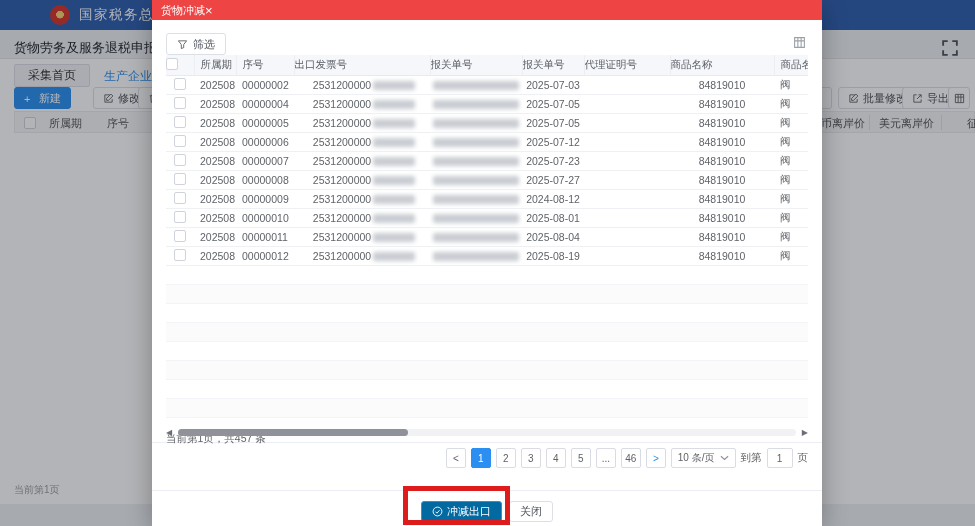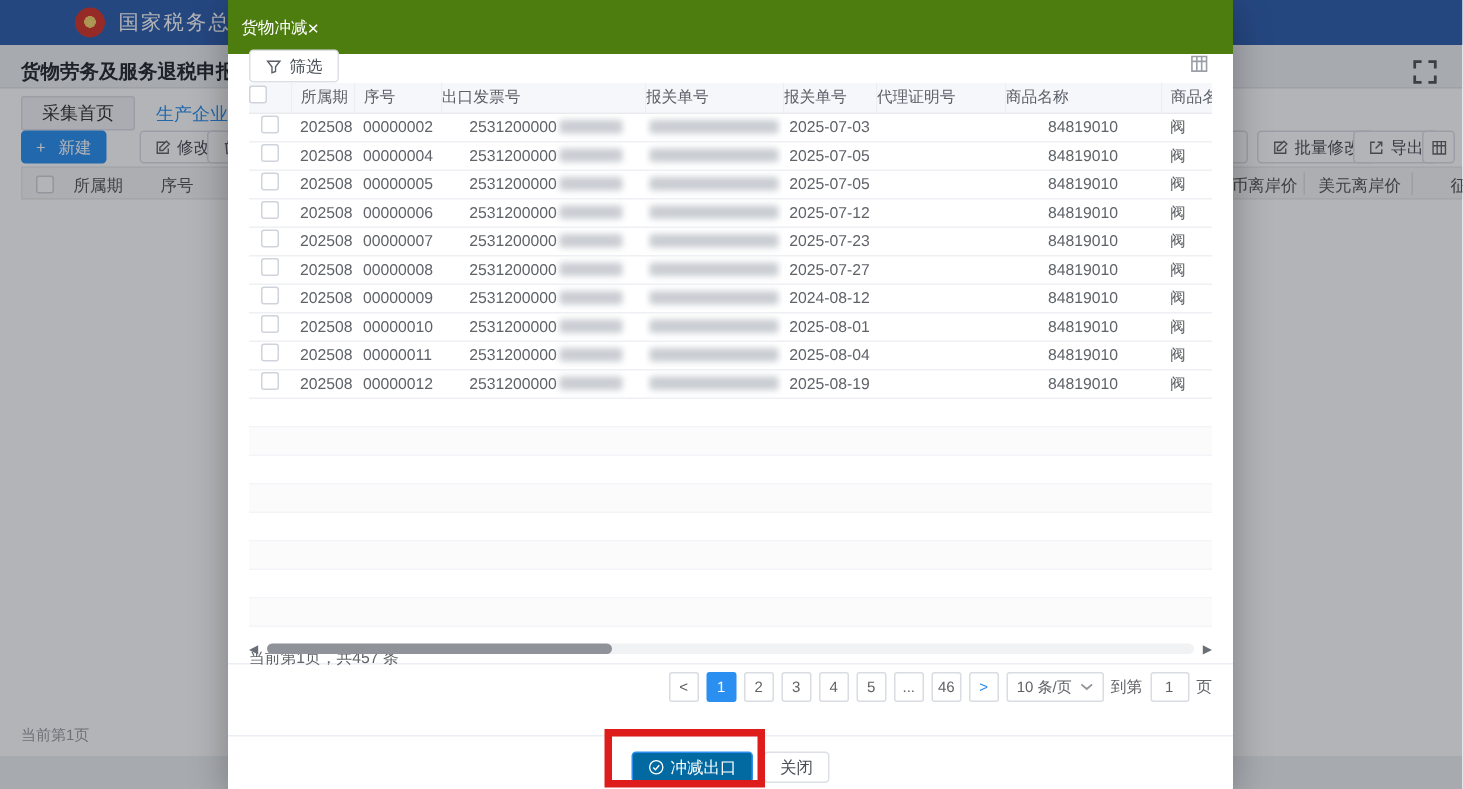--- a/index.html
+++ b/index.html
@@ -3,41 +3,41 @@
 <meta charset="utf-8">
 <style>
 *{margin:0;padding:0;box-sizing:border-box}
 html,body{width:975px;height:526px;overflow:hidden}
 body{position:relative;font-family:"Liberation Sans","DejaVu Sans",sans-serif;background:#eef0f3;font-size:12px}
 
 
 .bg-header{position:absolute;left:0;top:0;width:975px;height:30px;background:#2e5fae;display:flex;align-items:center;padding-left:50px;gap:9px;z-index:1}
 .emblem{width:20px;height:20px;border-radius:50%;background:radial-gradient(circle at 50% 48%, #f3d06a 0 26%, #d5342c 28% 100%);display:flex;align-items:center;justify-content:center;color:#f7d774;font-size:9px;line-height:1;flex:0 0 auto}
 .brand{color:#fff;font-size:13.5px;letter-spacing:1.5px;white-space:nowrap}
-.bg-title{position:absolute;left:14px;top:39px;font-size:13px;color:#23282e;font-weight:bold;z-index:1;white-space:nowrap}
+.bg-title{position:absolute;left:14px;top:39px;font-size:13px;color:#23282e;font-weight:normal;z-index:1;white-space:nowrap}
 .fs-icon{position:absolute;left:942px;top:40px;width:16px;height:16px;z-index:1}
 .bg-card{position:absolute;left:0;top:58px;width:975px;height:446px;background:#fff;border-top:1px solid #e2e4e8;z-index:1}
 .tab1{position:absolute;left:14px;top:64px;height:23px;line-height:21px;padding:0 13px;background:#f3f4f6;border:1px solid #dcdfe6;border-radius:2px;font-size:12px;color:#333;z-index:1}
 .tab2{position:absolute;left:104px;top:68px;font-size:12px;color:#2a8ff0;white-space:nowrap;z-index:1}
 .btn{position:absolute;height:22px;display:inline-flex;align-items:center;gap:4px;padding:0 9px;border-radius:3px;border:1px solid #dcdfe6;background:#fff;color:#4a4f57;font-size:11px;z-index:1;white-space:nowrap}
 .btn.primary{background:#2a8ff0;border-color:#2a8ff0;color:#fff}
 .btn .gi{display:inline-flex;width:11px;height:11px}
 .bg-thead{position:absolute;left:14px;top:111px;width:961px;height:22px;background:#f5f6f8;border:1px solid #e8eaee;font-size:11px;color:#555;z-index:1}
 .bg-thead .cb{position:absolute;left:9px;top:5px}
 .bg-th{position:absolute;top:4px;white-space:nowrap}
 .bg-vsep{position:absolute;top:3px;width:1px;height:15px;background:#dde0e6}
 .bg-footnote{position:absolute;left:14px;top:483px;font-size:10px;color:#9a9da3;z-index:1}
 .cb{width:12px;height:12px;border:1px solid #cfd3db;border-radius:2px;background:#fff;display:inline-block}
 
 
 .overlay{position:absolute;inset:0;background:rgba(18,22,30,.32);z-index:2}
 
 
 .modal{position:absolute;left:152px;top:0;width:670px;height:526px;background:#fff;z-index:3;box-shadow:0 6px 24px rgba(0,0,0,.3)}
-.m-header{height:36px;background:#4d7c0f;display:flex;align-items:center;justify-content:flex-start;padding:0 9px}
+.m-header{height:20px;background:#ef4444;display:flex;align-items:center;justify-content:flex-start;padding:0 9px}
 .m-title{color:#fff;font-size:11px}
 .m-close{color:#fff;font-size:13px;line-height:1;cursor:pointer}
 .filter-btn{position:absolute;left:14px;top:33px;height:22px;display:inline-flex;align-items:center;gap:5px;padding:0 10px;border:1px solid #dcdfe6;border-radius:3px;background:#fff;font-size:11px;color:#4a4f57}
 .col-icon{position:absolute;right:16px;top:36px;width:13px;height:13px}
 
 .tbl-wrap{position:absolute;left:14px;top:55px;width:642px;height:363px;overflow:hidden}
 table{border-collapse:collapse;table-layout:fixed;width:680px}
 th{height:20px;background:#f6f7fa;font-size:10.5px;font-weight:normal;color:#5b6068;border-bottom:1px solid #e8eaee;border-right:1px solid #eceef2;text-align:left;white-space:nowrap;overflow:hidden}
 th:last-child{border-right:none}
 td{height:19px;font-size:10.5px;color:#5f6368;border-bottom:1px solid #eef0f4;text-align:center;white-space:nowrap;overflow:hidden}

